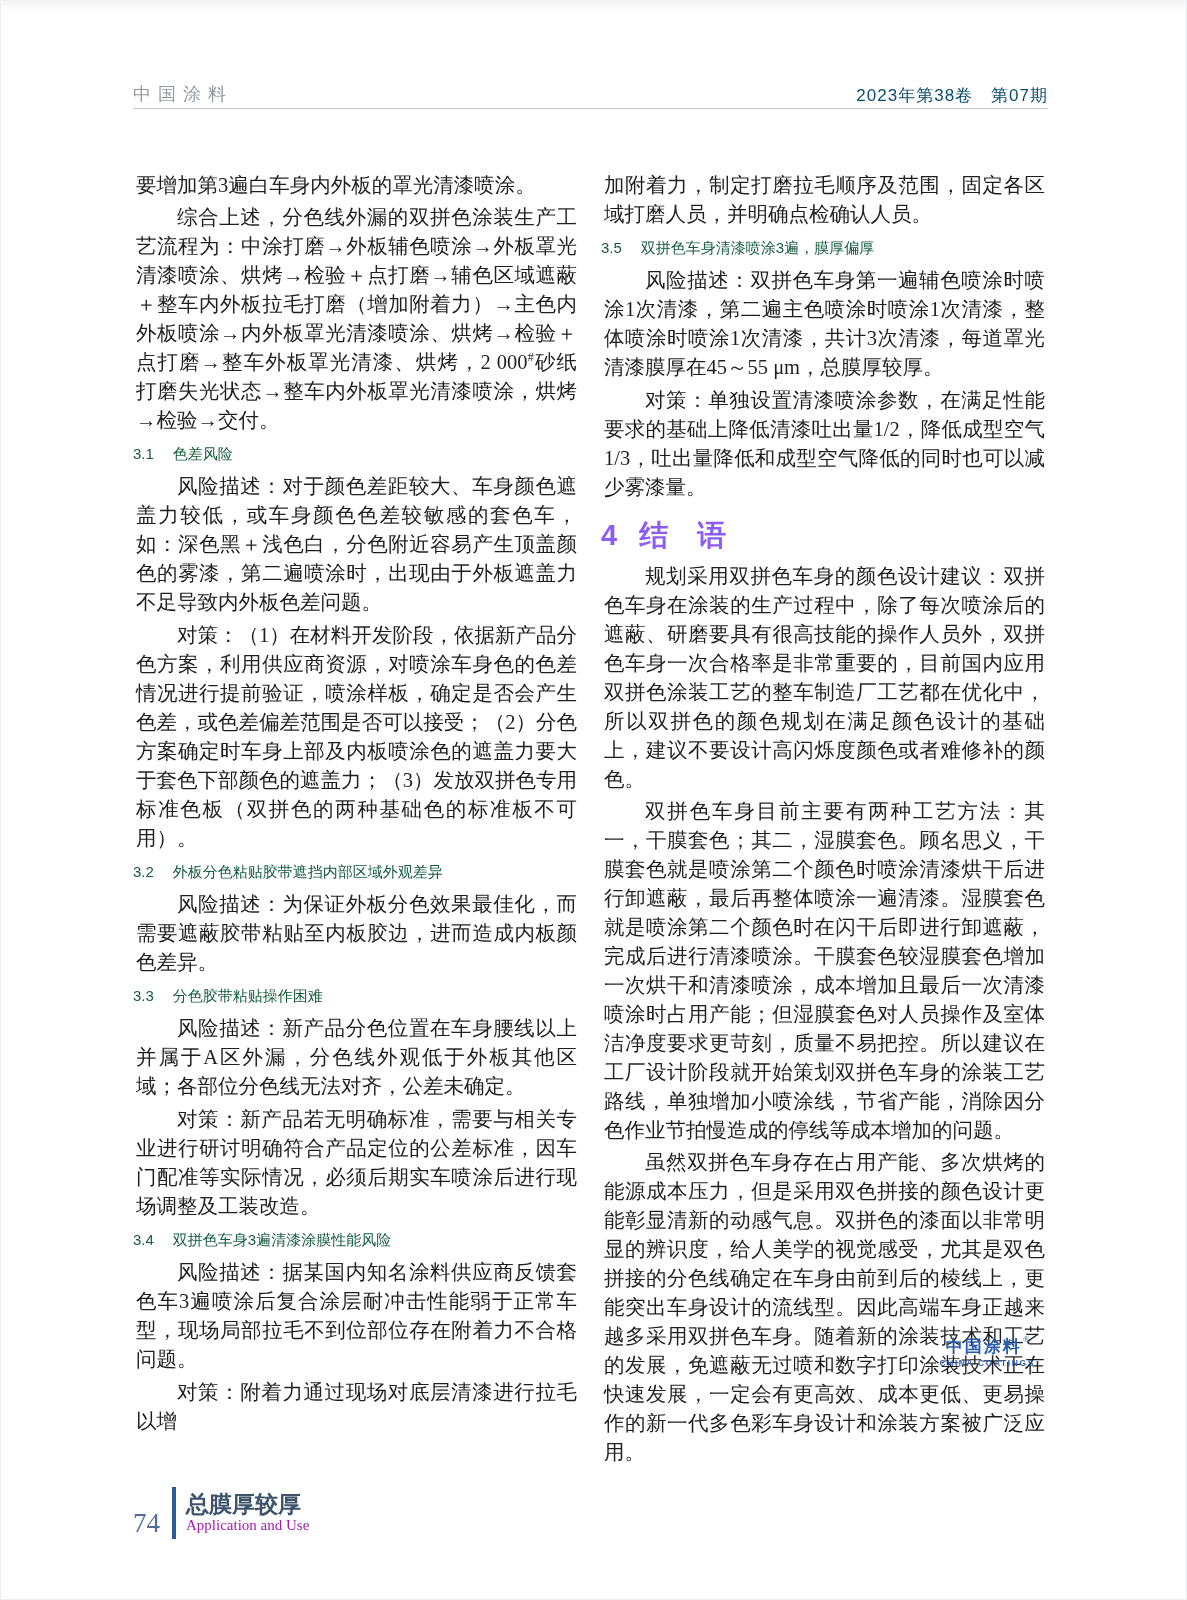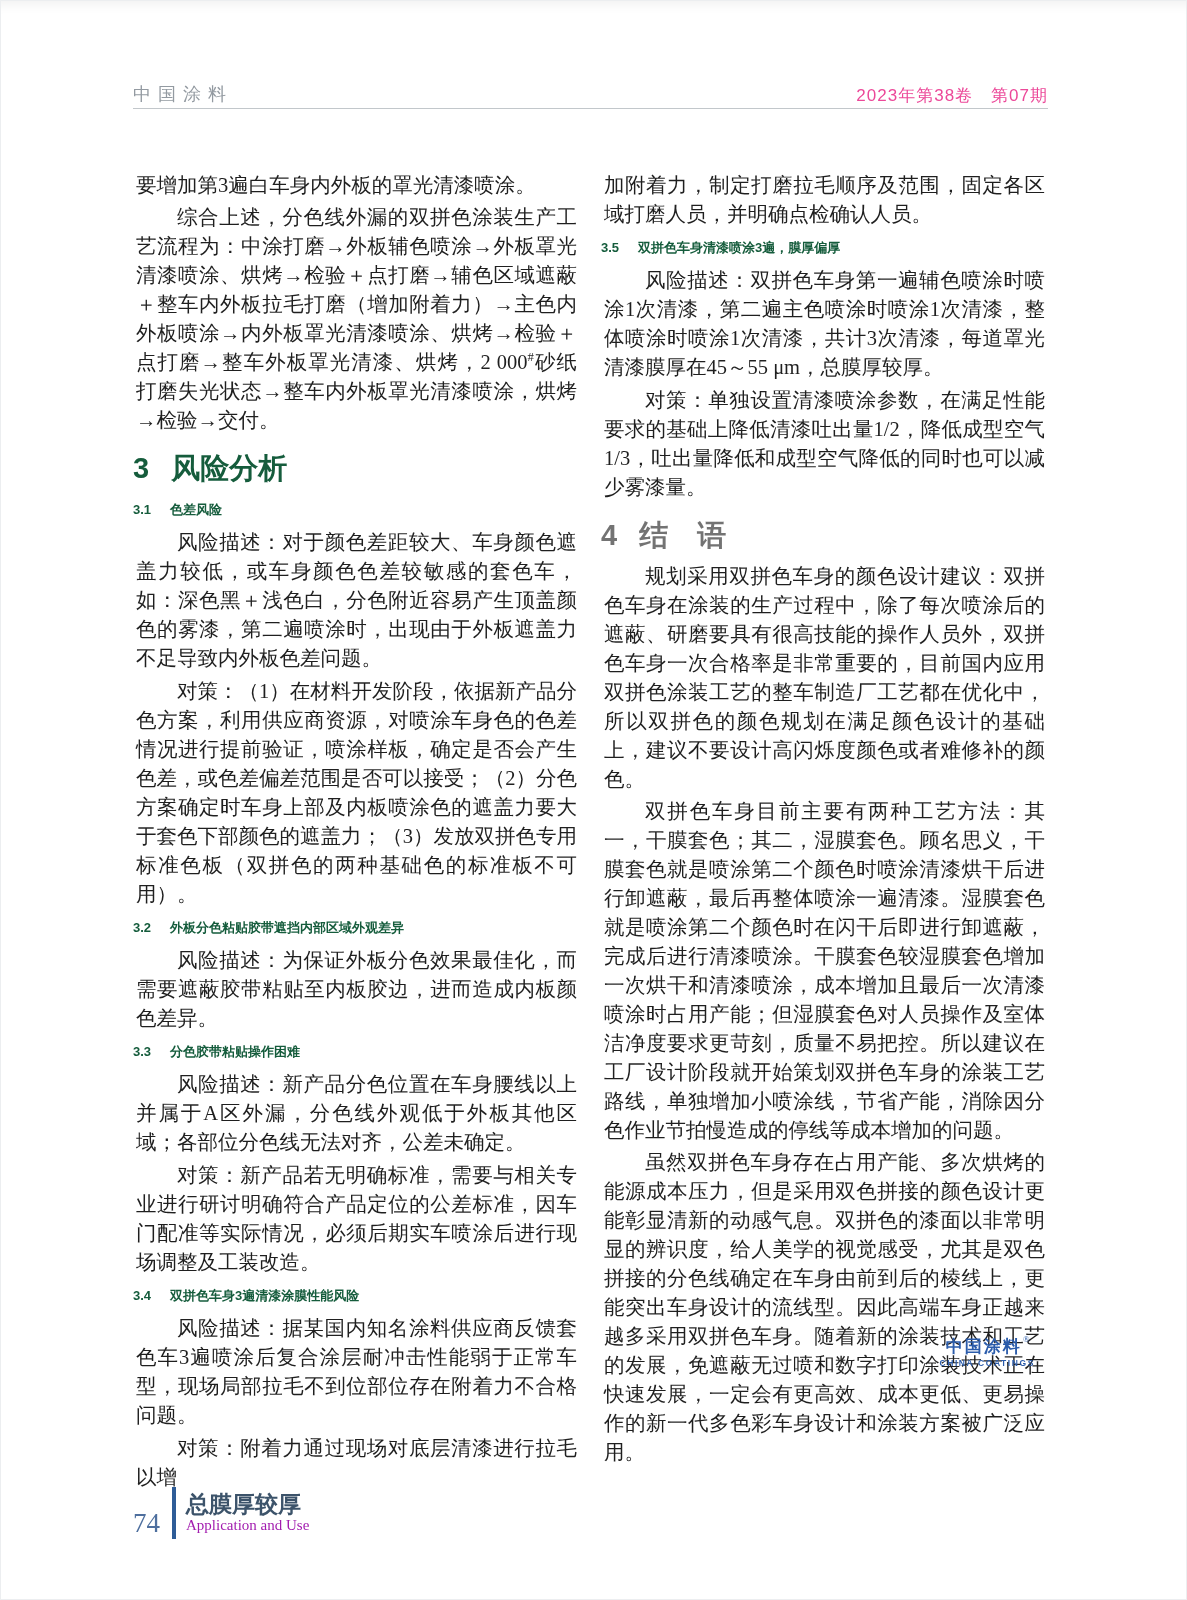--- a/index.html
+++ b/index.html
@@ -26,21 +26,21 @@
     letter-spacing: 7px;
     color: #939aa1;
   }
   .header-right {
     position: absolute;
     right: 139px;
     top: 84px;
     font-family: "Liberation Sans", "DejaVu Sans", sans-serif;
     font-size: 17px;
     letter-spacing: 1px;
-    color: #ec4899;
+    color: #0c4a6e;
   }
   .header-rule {
     position: absolute;
     left: 133px;
     right: 139px;
     top: 108px;
     height: 1px;
     background: #c2c7cb;
   }
   
@@ -75,22 +75,22 @@
   .h2 {
     font-family: "Liberation Sans", "DejaVu Sans", sans-serif;
     font-weight: bold;
     font-size: 29px;
     line-height: 34px;
     margin: 16px 0 10px 0;
   }
   .h2 .hnum { margin-right: 22px; }
   .h3 {
     font-family: "Liberation Sans", "DejaVu Sans", sans-serif;
-    font-weight: bold;
-    font-size: 13px;
+    font-weight: normal;
+    font-size: 15px;
     line-height: 29px;
     margin: 4px 0 2px 0;
   }
   .h3 .hnum { margin-right: 19px; }
   
   .brand-logo {
     position: absolute;
     top: 1338px;
     right: 152px;
     text-align: center;
@@ -157,39 +157,38 @@
 <div class="page">
 
   <div class="header-left">中国涂料</div>
   <div class="header-right">2023年第38卷　第07期</div>
   <div class="header-rule"></div>
 
   <div class="columns">
     <div class="col" id="left-col">
         <p class="body-p">要增加第3遍白车身内外板的罩光清漆喷涂。</p>
         <p class="body-p indent">综合上述，分色线外漏的双拼色涂装生产工艺流程为：中涂打磨→外板辅色喷涂→外板罩光清漆喷涂、烘烤→检验＋点打磨→辅色区域遮蔽＋整车内外板拉毛打磨（增加附着力）→主色内外板喷涂→内外板罩光清漆喷涂、烘烤→检验＋点打磨→整车外板罩光清漆、烘烤，2 000<sup>#</sup>砂纸打磨失光状态→整车内外板罩光清漆喷涂，烘烤→检验→交付。</p>
-        <div class="h2" style="color: rgb(21, 92, 60);"><span class="hnum">3</span><span>风险分析</span></div>
         <div class="h3" style="color: rgb(21, 92, 60);"><span class="hnum">3.1</span><span>色差风险</span></div>
         <p class="body-p indent"><strong class="lead">风险描述：</strong>对于颜色差距较大、车身颜色遮盖力较低，或车身颜色色差较敏感的套色车，如：深色黑＋浅色白，分色附近容易产生顶盖颜色的雾漆，第二遍喷涂时，出现由于外板遮盖力不足导致内外板色差问题。</p>
         <p class="body-p indent"><strong class="lead">对策：</strong>（1）在材料开发阶段，依据新产品分色方案，利用供应商资源，对喷涂车身色的色差情况进行提前验证，喷涂样板，确定是否会产生色差，或色差偏差范围是否可以接受；（2）分色方案确定时车身上部及内板喷涂色的遮盖力要大于套色下部颜色的遮盖力；（3）发放双拼色专用标准色板（双拼色的两种基础色的标准板不可用）。</p>
         <div class="h3" style="color: rgb(21, 92, 60);"><span class="hnum">3.2</span><span>外板分色粘贴胶带遮挡内部区域外观差异</span></div>
         <p class="body-p indent"><strong class="lead">风险描述：</strong>为保证外板分色效果最佳化，而需要遮蔽胶带粘贴至内板胶边，进而造成内板颜色差异。</p>
         <div class="h3" style="color: rgb(21, 92, 60);"><span class="hnum">3.3</span><span>分色胶带粘贴操作困难</span></div>
         <p class="body-p indent"><strong class="lead">风险描述：</strong>新产品分色位置在车身腰线以上并属于A区外漏，分色线外观低于外板其他区域；各部位分色线无法对齐，公差未确定。</p>
         <p class="body-p indent"><strong class="lead">对策：</strong>新产品若无明确标准，需要与相关专业进行研讨明确符合产品定位的公差标准，因车门配准等实际情况，必须后期实车喷涂后进行现场调整及工装改造。</p>
         <div class="h3" style="color: rgb(21, 92, 60);"><span class="hnum">3.4</span><span>双拼色车身3遍清漆涂膜性能风险</span></div>
         <p class="body-p indent"><strong class="lead">风险描述：</strong>据某国内知名涂料供应商反馈套色车3遍喷涂后复合涂层耐冲击性能弱于正常车型，现场局部拉毛不到位部位存在附着力不合格问题。</p>
         <p class="body-p indent"><strong class="lead">对策：</strong>附着力通过现场对底层清漆进行拉毛以增</p>
       </div>
     <div class="col" id="right-col">
         <p class="body-p">加附着力，制定打磨拉毛顺序及范围，固定各区域打磨人员，并明确点检确认人员。</p>
         <div class="h3" style="color: rgb(21, 92, 60);"><span class="hnum">3.5</span><span>双拼色车身清漆喷涂3遍，膜厚偏厚</span></div>
         <p class="body-p indent"><strong class="lead">风险描述：</strong>双拼色车身第一遍辅色喷涂时喷涂1次清漆，第二遍主色喷涂时喷涂1次清漆，整体喷涂时喷涂1次清漆，共计3次清漆，每道罩光清漆膜厚在45～55 μm，总膜厚较厚。</p>
         <p class="body-p indent"><strong class="lead">对策：</strong>单独设置清漆喷涂参数，在满足性能要求的基础上降低清漆吐出量1/2，降低成型空气1/3，吐出量降低和成型空气降低的同时也可以减少雾漆量。</p>
-        <div class="h2" style="color: #737373;"><span class="hnum">4</span><span>结　语</span></div>
+        <div class="h2" style="color: #8b5cf6;"><span class="hnum">4</span><span>结　语</span></div>
         <p class="body-p indent">规划采用双拼色车身的颜色设计建议：双拼色车身在涂装的生产过程中，除了每次喷涂后的遮蔽、研磨要具有很高技能的操作人员外，双拼色车身一次合格率是非常重要的，目前国内应用双拼色涂装工艺的整车制造厂工艺都在优化中，所以双拼色的颜色规划在满足颜色设计的基础上，建议不要设计高闪烁度颜色或者难修补的颜色。</p>
         <p class="body-p indent">双拼色车身目前主要有两种工艺方法：其一，干膜套色；其二，湿膜套色。顾名思义，干膜套色就是喷涂第二个颜色时喷涂清漆烘干后进行卸遮蔽，最后再整体喷涂一遍清漆。湿膜套色就是喷涂第二个颜色时在闪干后即进行卸遮蔽，完成后进行清漆喷涂。干膜套色较湿膜套色增加一次烘干和清漆喷涂，成本增加且最后一次清漆喷涂时占用产能；但湿膜套色对人员操作及室体洁净度要求更苛刻，质量不易把控。所以建议在工厂设计阶段就开始策划双拼色车身的涂装工艺路线，单独增加小喷涂线，节省产能，消除因分色作业节拍慢造成的停线等成本增加的问题。</p>
         <p class="body-p indent">虽然双拼色车身存在占用产能、多次烘烤的能源成本压力，但是采用双色拼接的颜色设计更能彰显清新的动感气息。双拼色的漆面以非常明显的辨识度，给人美学的视觉感受，尤其是双色拼接的分色线确定在车身由前到后的棱线上，更能突出车身设计的流线型。因此高端车身正越来越多采用双拼色车身。随着新的涂装技术和工艺的发展，免遮蔽无过喷和数字打印涂装技术正在快速发展，一定会有更高效、成本更低、更易操作的新一代多色彩车身设计和涂装方案被广泛应用。</p>
       </div>
   </div>
 
   <div class="brand-logo" style="color: rgb(43, 92, 171);">
     <div>
       <span class="logo-cn">中国涂料</span><span class="logo-reg">®</span>
     </div>

